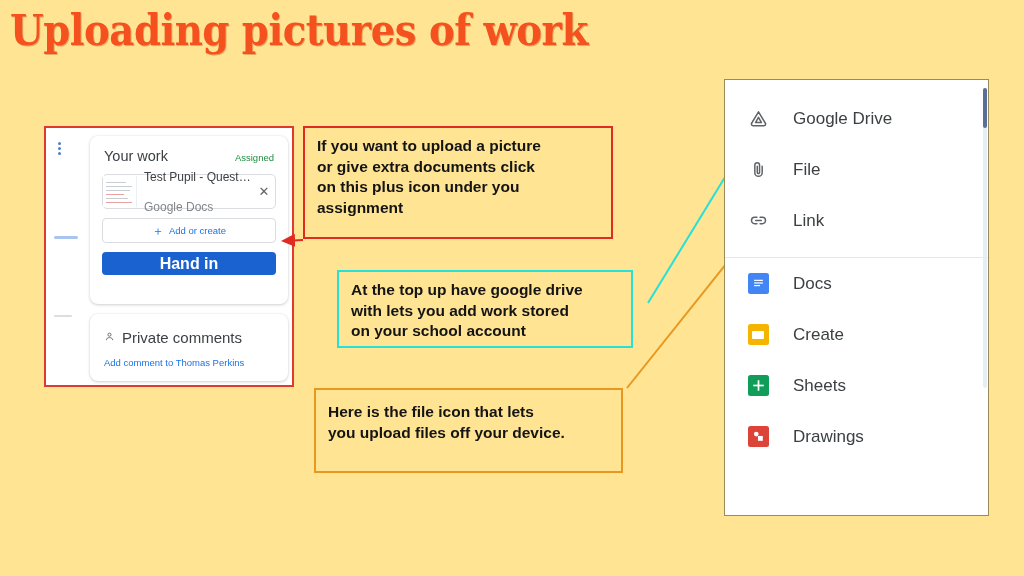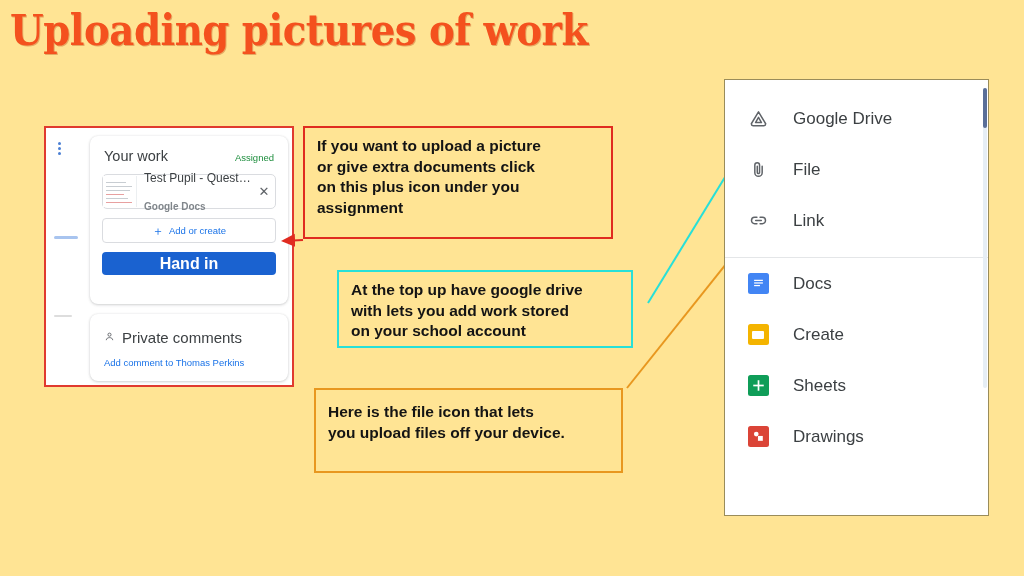--- a/index.html
+++ b/index.html
@@ -143,24 +143,23 @@
     padding-left: 7px;
     min-width: 0;
   }
   .attach-name {
     font-size: 12px;
     color: #3c4043;
     white-space: nowrap;
     overflow: hidden;
   }
   .attach-type {
-    font-size: 10px;
+    font-size: 12px;
     color: #80868b;
     margin-top: 16px;
-    font-weight: bold;
   }
   .attach-x {
     flex: 0 0 22px;
     text-align: center;
     color: #5f6368;
     font-size: 13px;
     line-height: 1;
     cursor: pointer;
   }
   .btn-addcreate {

